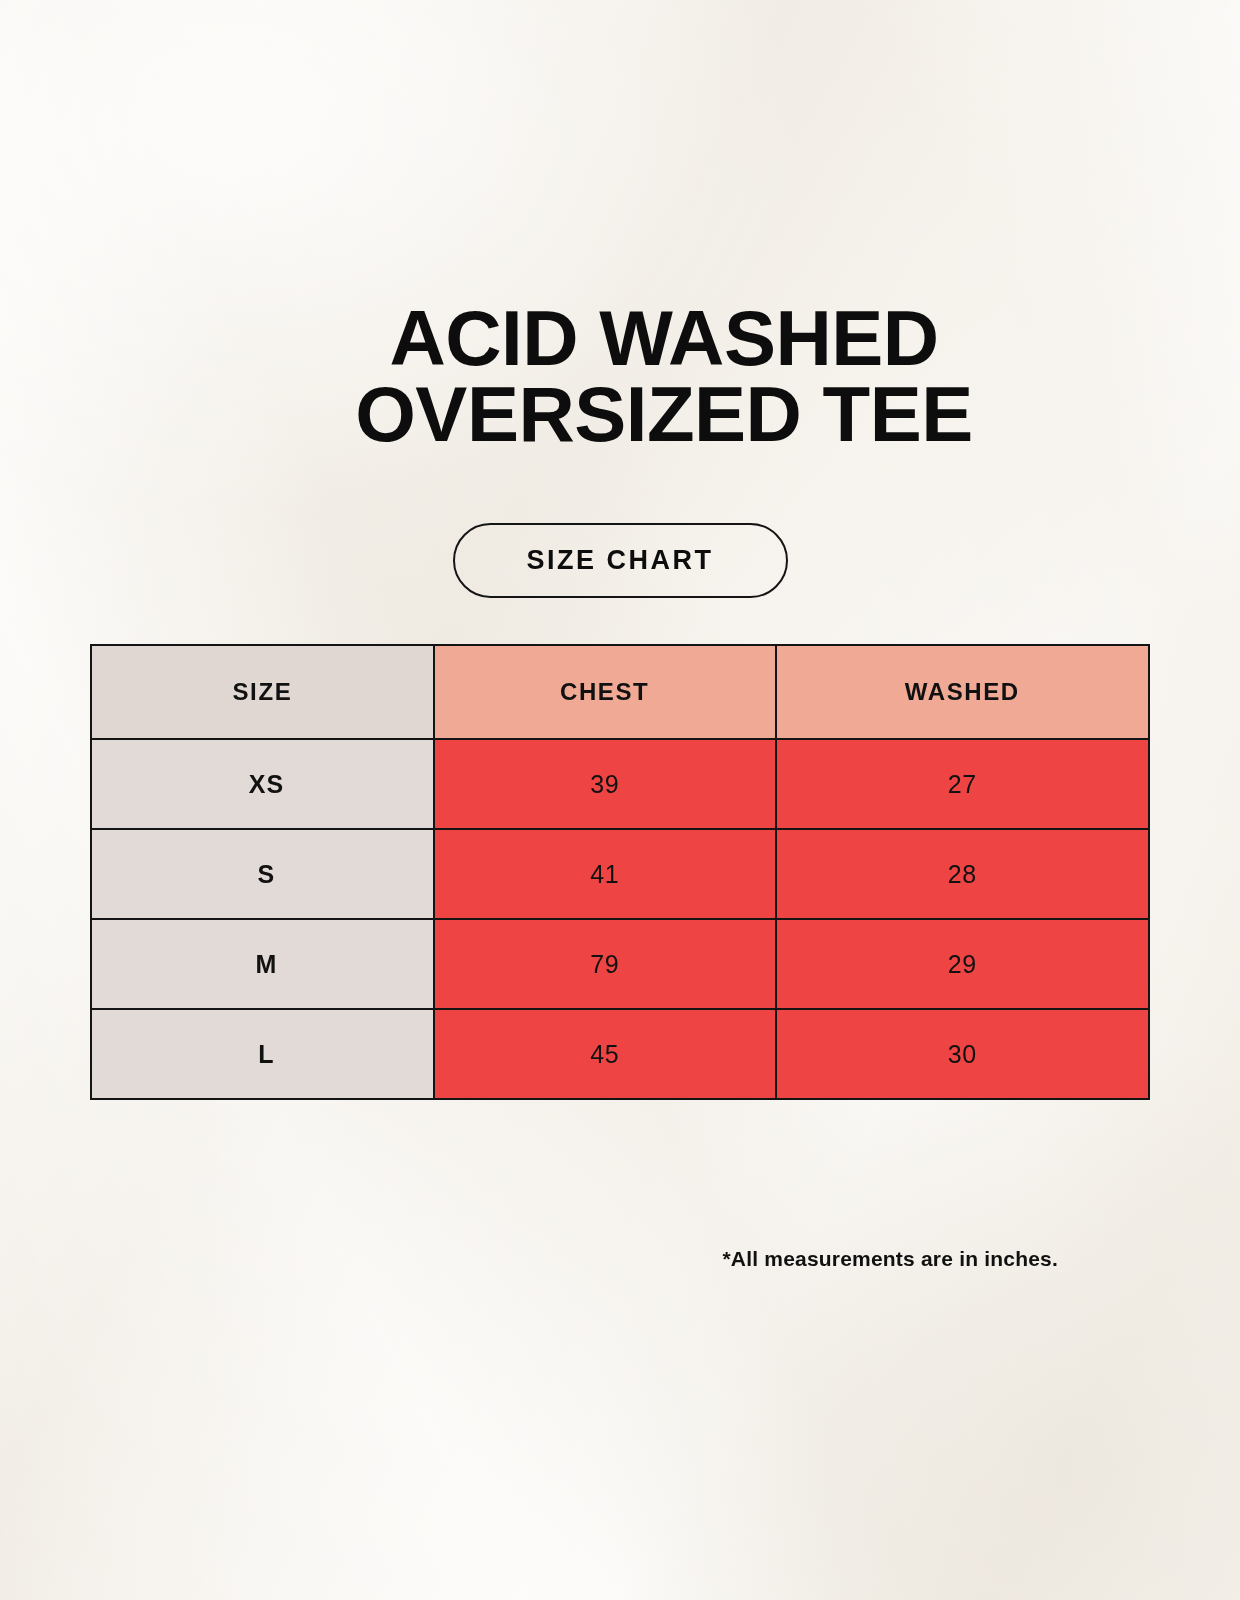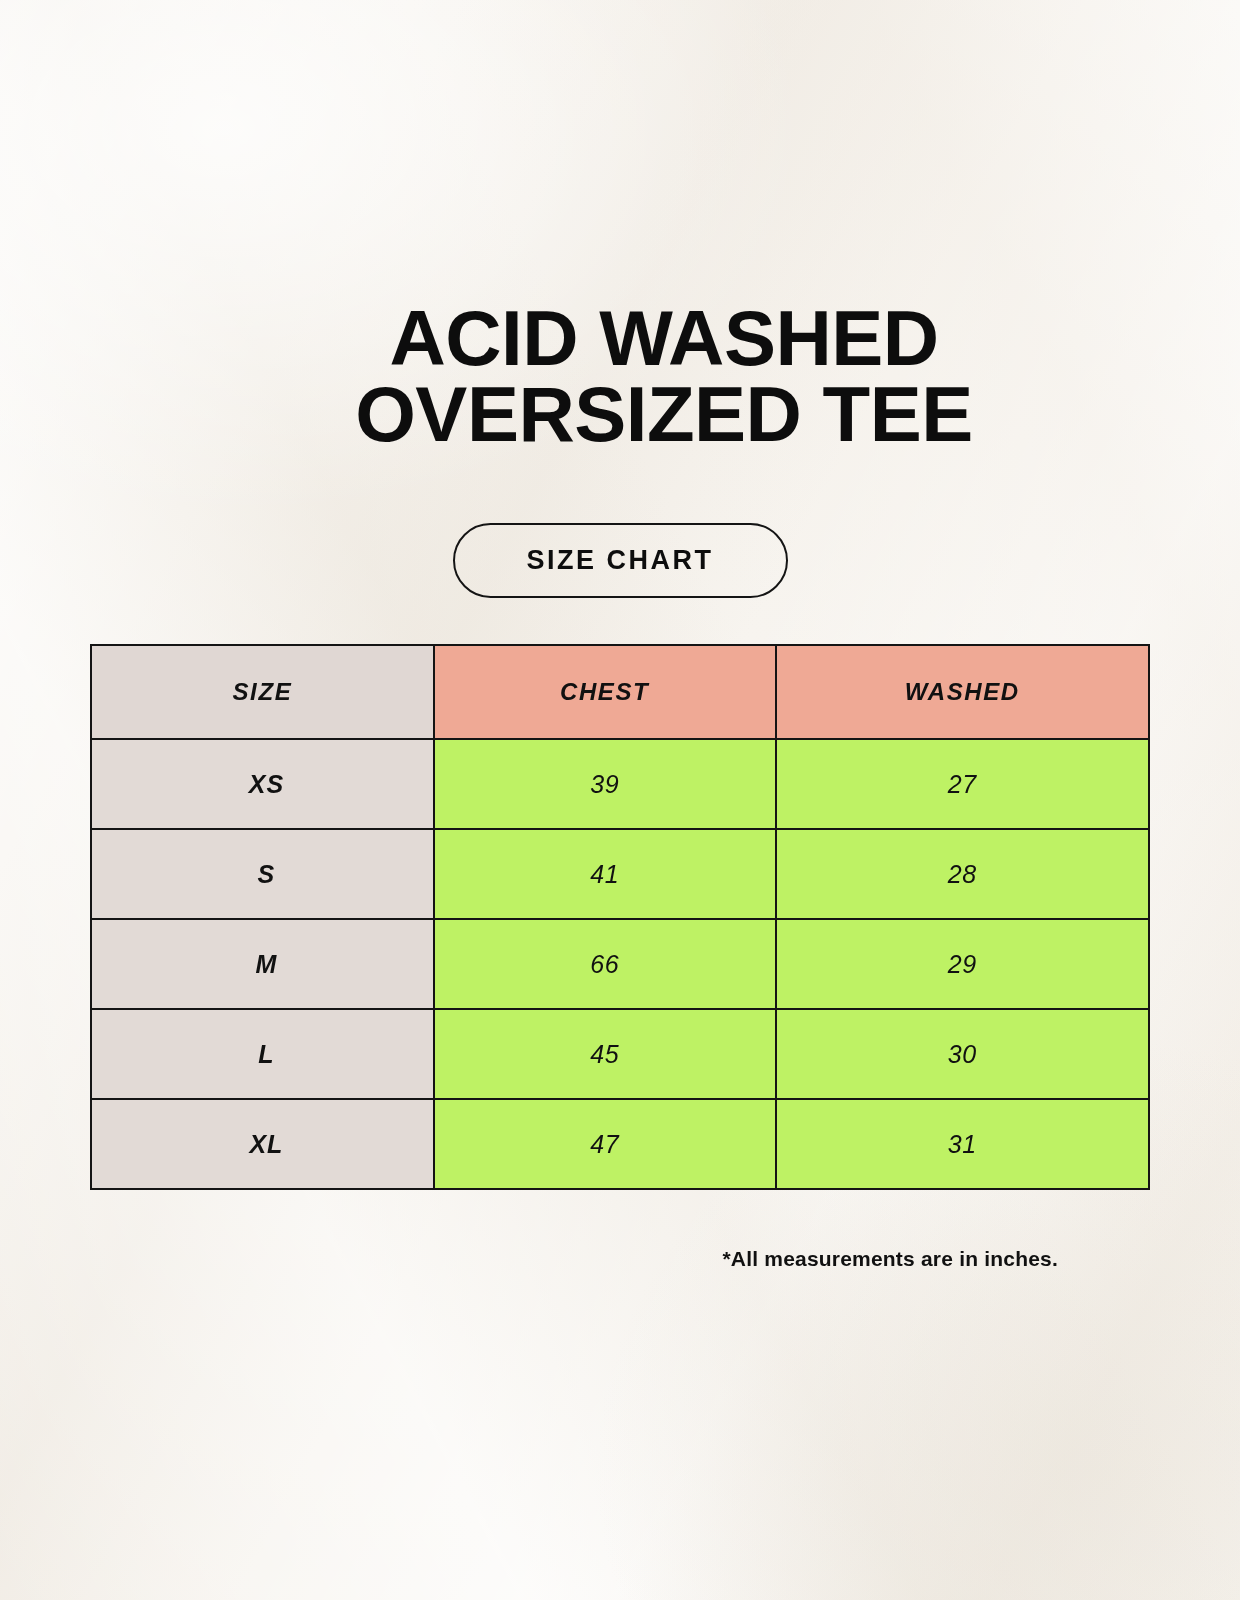--- a/index.html
+++ b/index.html
@@ -89,21 +89,20 @@
     letter-spacing: 2.5px;
     color: #0d0d0d;
     background: transparent;
   }
 
   .table-wrap {
     position: absolute;
     top: 644px;
     left: 90px;
     width: 1060px;
-    font-style: italic;
   }
   table.size-chart {
     border-collapse: collapse;
     width: 100%;
     table-layout: fixed;
     border: 2.5px solid #141414;
   }
   table.size-chart col.c-size { width: 32.4%; }
   table.size-chart col.c-chest { width: 32.3%; }
   table.size-chart col.c-length { width: 35.3%; }
@@ -126,21 +125,21 @@
   th.h-size { background: #e0d7d3; }
   th.h-chest, th.h-length { background: #efa995; }
 
   td.cell-size {
     background: #e2dad6;
     font-weight: bold;
     letter-spacing: 1px;
     padding-left: 9px;
   }
   td.cell-val {
-    background: #bef264;
+    background: #ef4444;
     font-weight: normal;
     letter-spacing: 0.5px;
   }
 
   .footnote {
     position: absolute;
     top: 1247px;
     left: 90px;
     width: 968px;
     text-align: right;
@@ -188,32 +187,27 @@
           <td class="cell-val">39</td>
           <td class="cell-val">27</td>
         </tr>
         <tr>
           <td class="cell-size">S</td>
           <td class="cell-val">41</td>
           <td class="cell-val">28</td>
         </tr>
         <tr>
           <td class="cell-size">M</td>
-          <td class="cell-val">66</td>
+          <td class="cell-val">79</td>
           <td class="cell-val">29</td>
         </tr>
         <tr>
           <td class="cell-size">L</td>
           <td class="cell-val">45</td>
           <td class="cell-val">30</td>
         </tr>
-        <tr>
-          <td class="cell-size">XL</td>
-          <td class="cell-val">47</td>
-          <td class="cell-val">31</td>
-        </tr>
       </tbody>
     </table>
   </div>
 
   <div class="footnote">*All measurements are in inches.</div>
 
 </div>
 
 </body></html>

